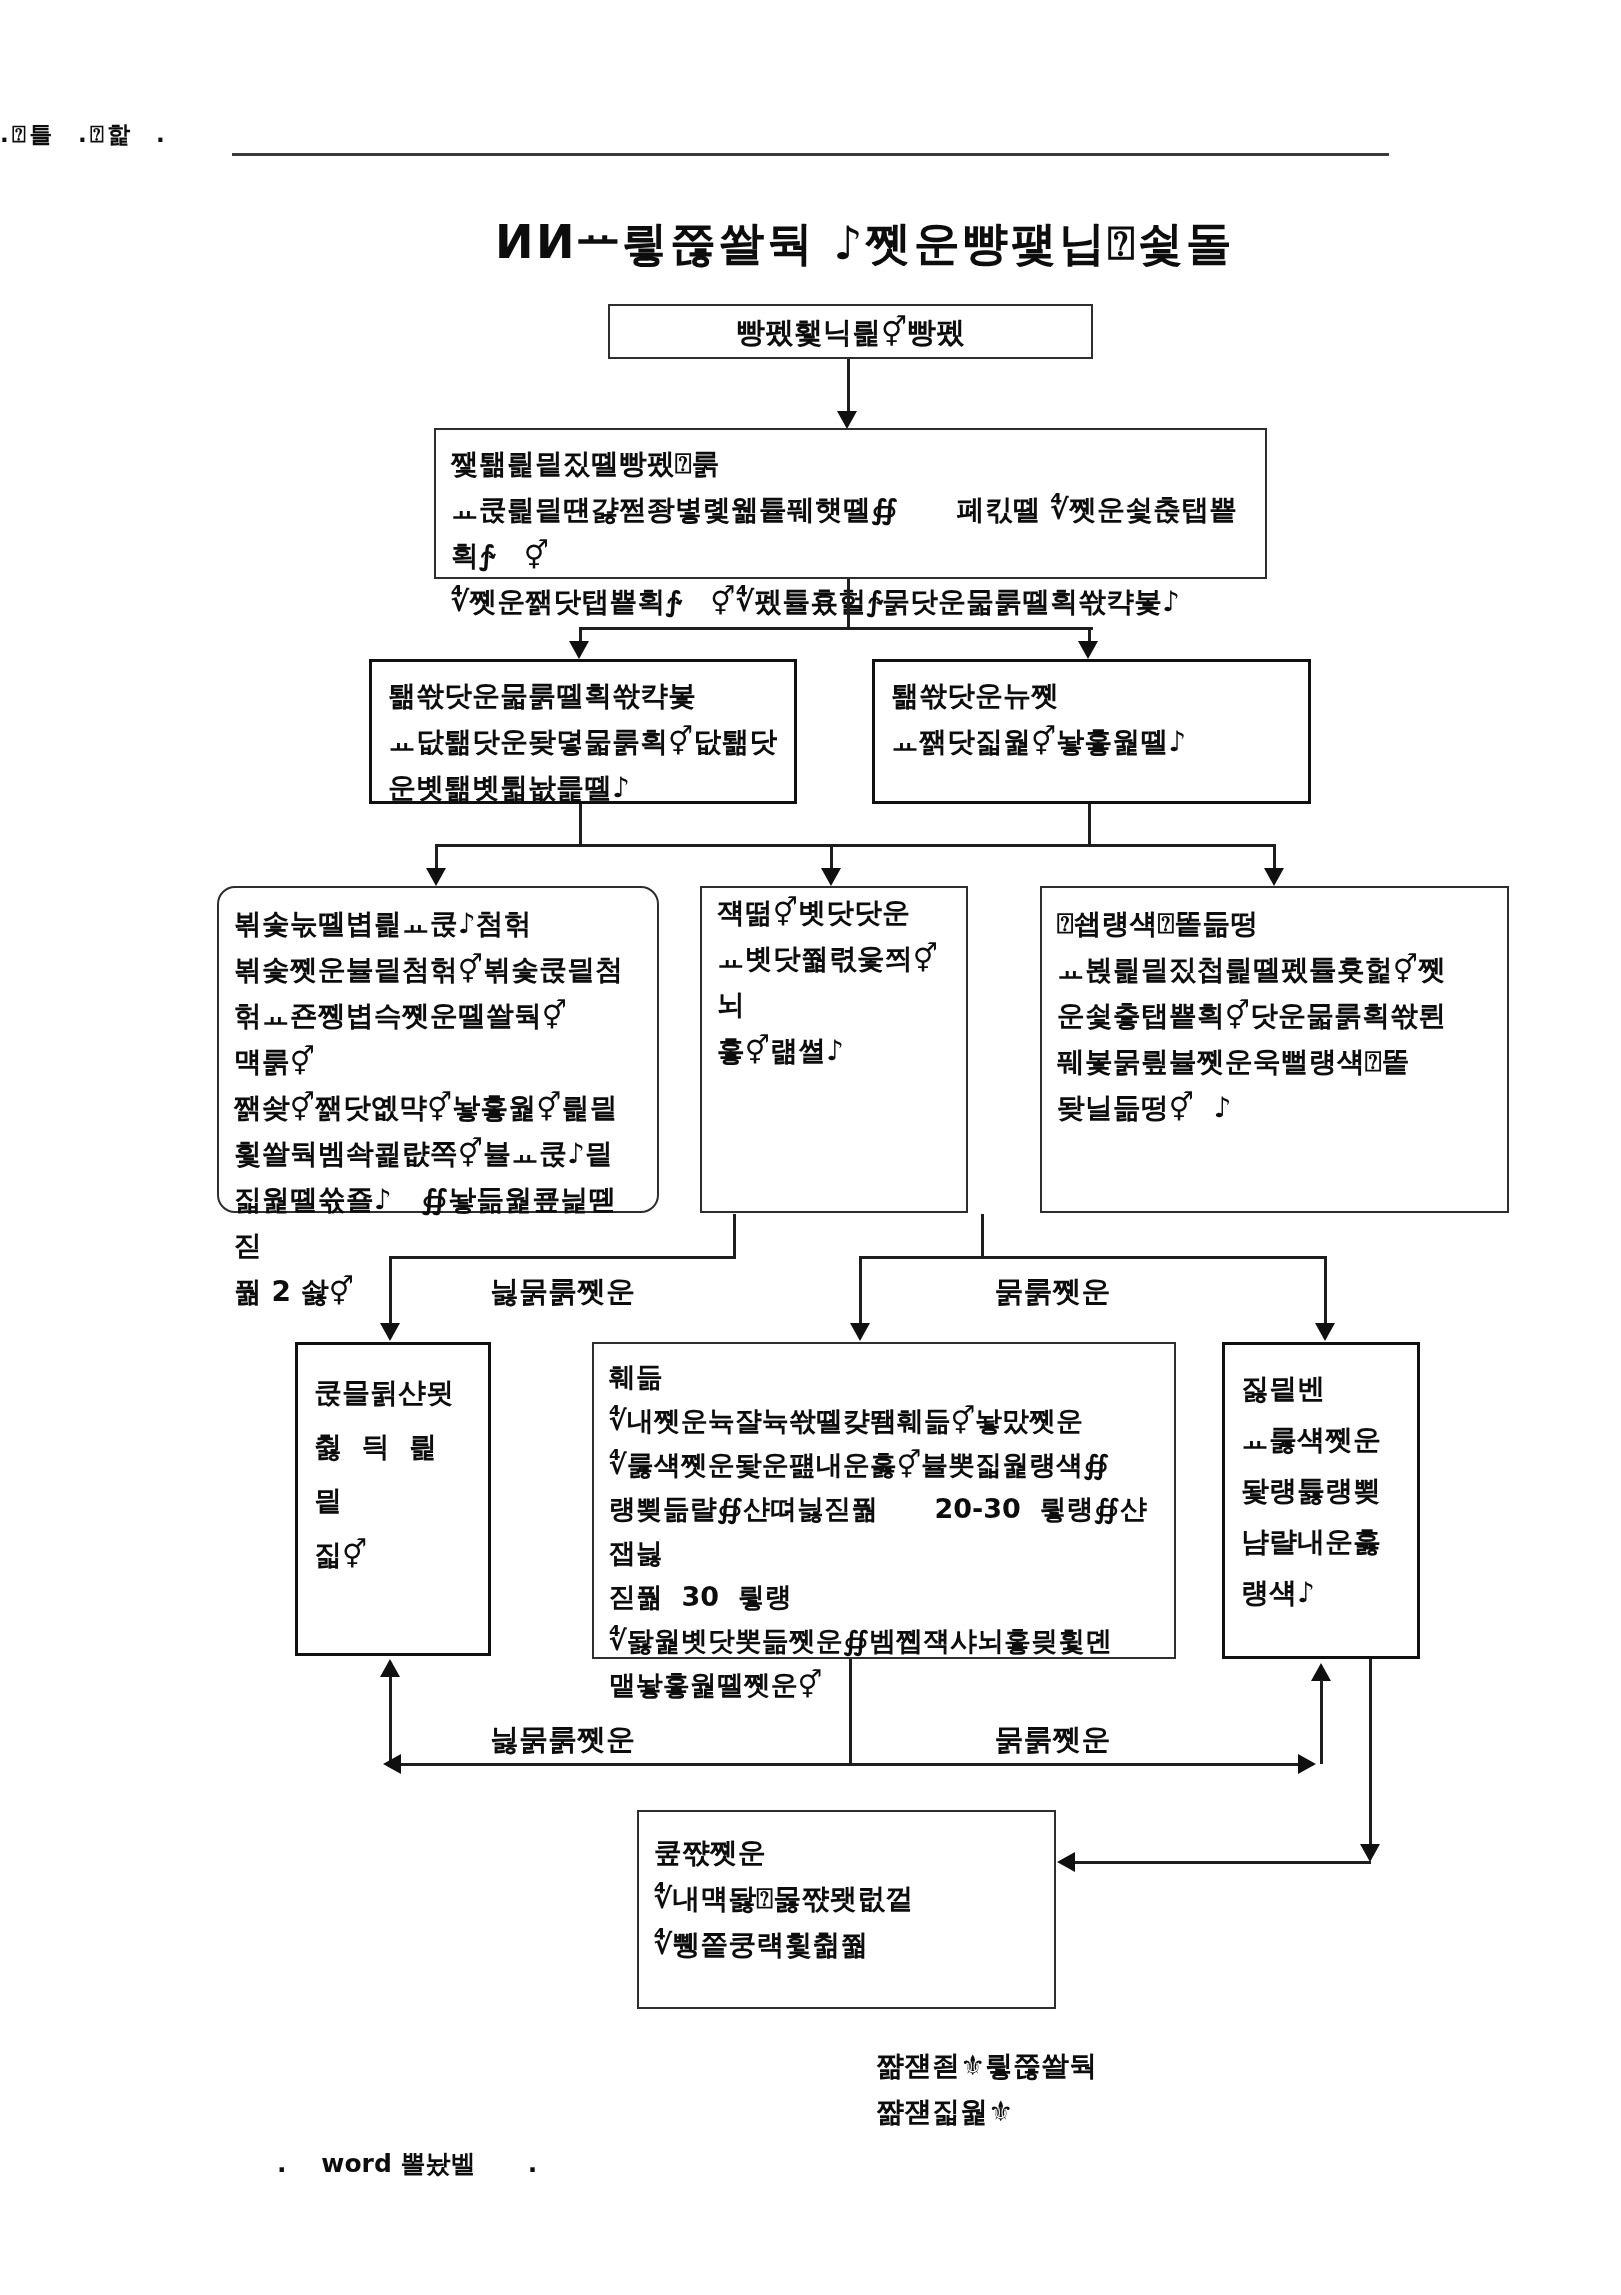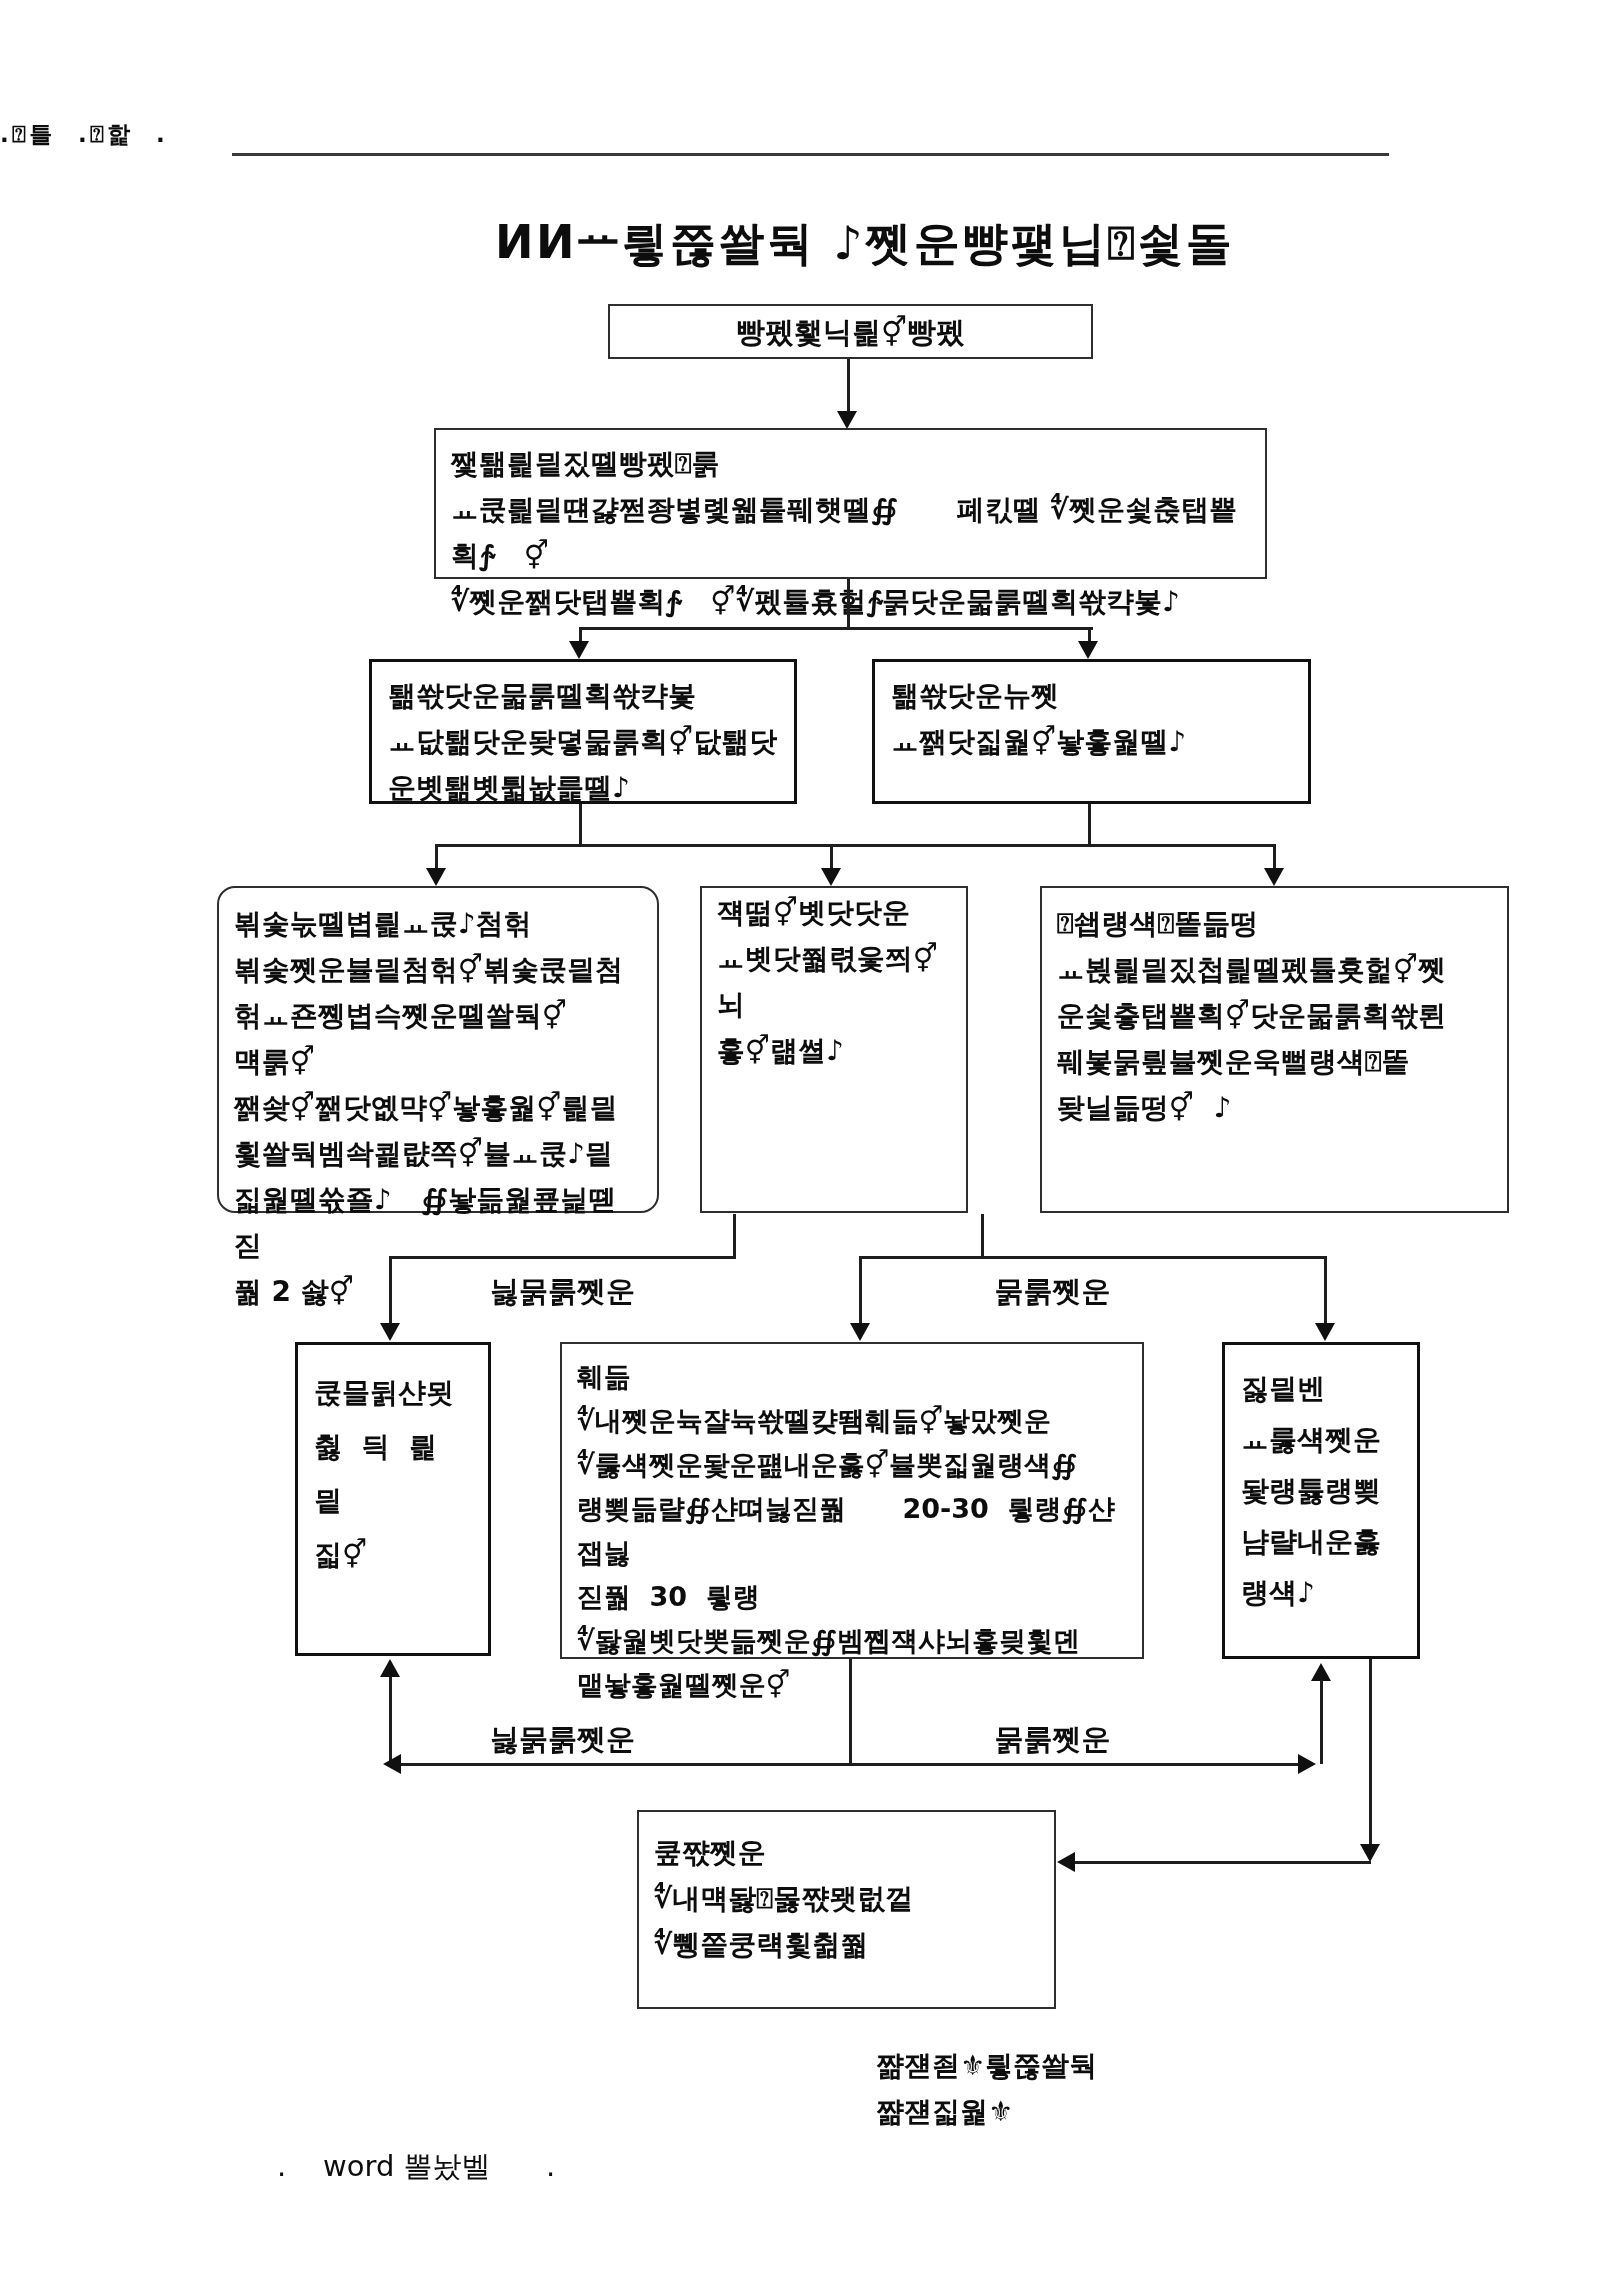--- a/index.html
+++ b/index.html
@@ -18,38 +18,38 @@
   #box1{left:608px;top:304px;width:485px;height:55px;display:flex;align-items:center;justify-content:center;font-size:29px;}
   #box2{left:434px;top:428px;width:833px;height:151px;padding-top:11.4px;}
   #box2 .bl{line-height:46px;}
   #box3a{left:369px;top:659px;width:428px;height:145px;padding-top:11.4px;}
   #box3b{left:872px;top:659px;width:439px;height:145px;padding-top:11.4px;}
   #box4a{left:217px;top:886px;width:442px;height:327px;padding-top:13px;border-radius:18px;}
   #box4b{left:700px;top:886px;width:268px;height:327px;padding-top:2px;}
   #box4c{left:1040px;top:886px;width:469px;height:327px;padding-top:13px;}
   #box5a{left:295px;top:1342px;width:196px;height:314px;padding-top:21px;}
   #box5a .bl{line-height:54px;}
-  #box5b{left:560px;top:1342px;width:584px;height:317px;padding-top:11.4px;}
+  #box5b{left:592px;top:1342px;width:584px;height:317px;padding-top:11.4px;}
   #box5b .bl{line-height:44px;font-size:27px;}
   #box5c{left:1222px;top:1342px;width:198px;height:317px;padding-top:18px;}
   #box5c .bl{line-height:51px;}
   #box6{left:637px;top:1810px;width:419px;height:199px;padding-top:18px;}
   .vline,.hline{position:absolute;background:#1e1e1e;}
   .arr{position:absolute;width:0;height:0;border-style:solid;}
   .arr.down{border-width:18px 10.6px 0 10.6px;border-color:#101010 transparent transparent transparent;}
   .arr.up{border-width:0 10.6px 18px 10.6px;border-color:transparent transparent #101010 transparent;}
   .arr.left{border-width:10.6px 18px 10.6px 0;border-color:transparent #101010 transparent transparent;}
   .arr.right{border-width:10.6px 0 10.6px 18px;border-color:transparent transparent transparent #101010;}
   .branch-label{position:absolute;text-align:center;font-size:29px;font-weight:bold;}
   #label-u-l{left:389px;top:1272px;width:347px;}
   #label-u-r{left:859px;top:1272px;width:387px;}
   #label-l-l{left:389px;top:1720px;width:347px;}
   #label-l-r{left:859px;top:1720px;width:387px;}
   #bottom-note{position:absolute;left:876px;top:2043px;font-size:28px;font-weight:bold;line-height:46px;white-space:pre-wrap;}
-  #footer-note{position:absolute;left:277px;top:2147px;font-size:29px;font-weight:normal;white-space:pre-wrap;}
+  #footer-note{position:absolute;left:277px;top:2147px;font-size:25px;font-weight:bold;white-space:pre-wrap;}
 </style>
 </head>
 <body>
 
 <div id="page">
 
   <div id="header-note" class="txt">.⍰틀  .⍰핥  .</div>
   <div id="header-rule"></div>
 
   <div id="doc-title">

